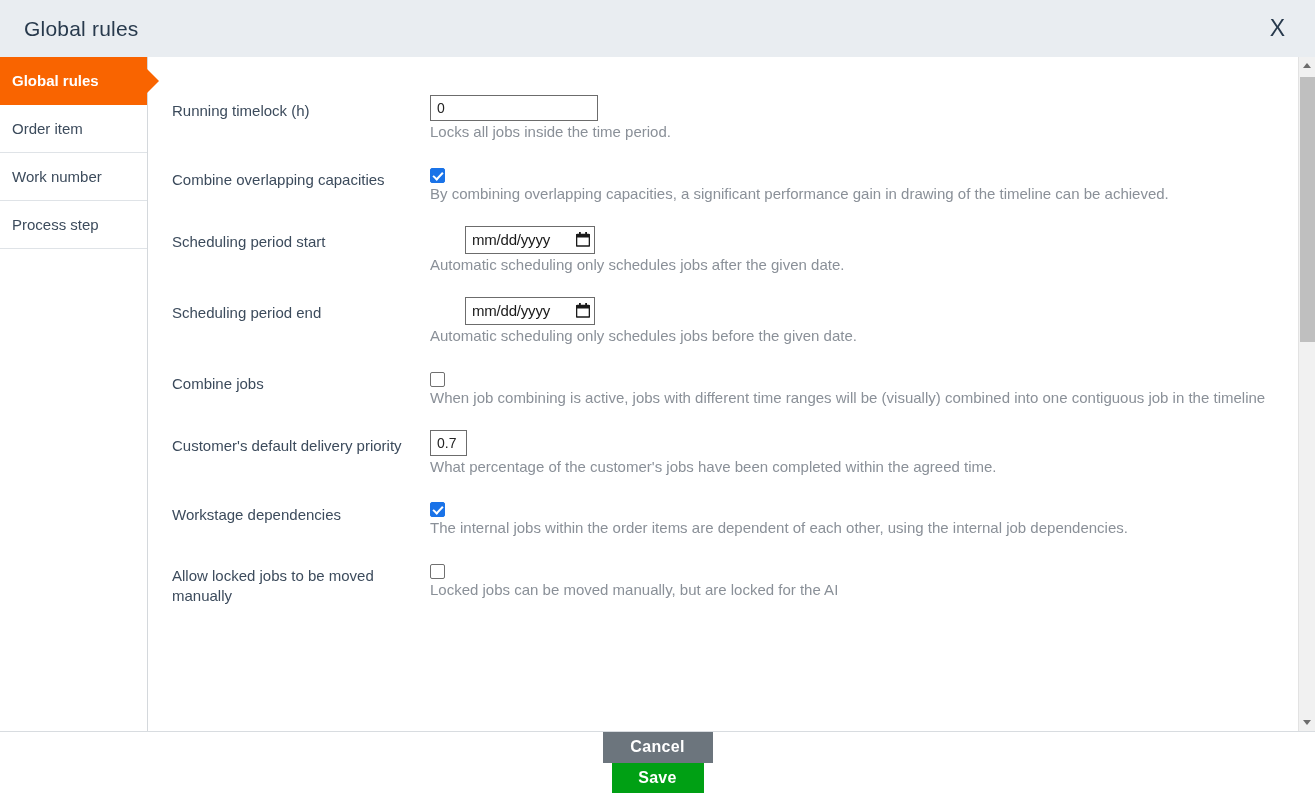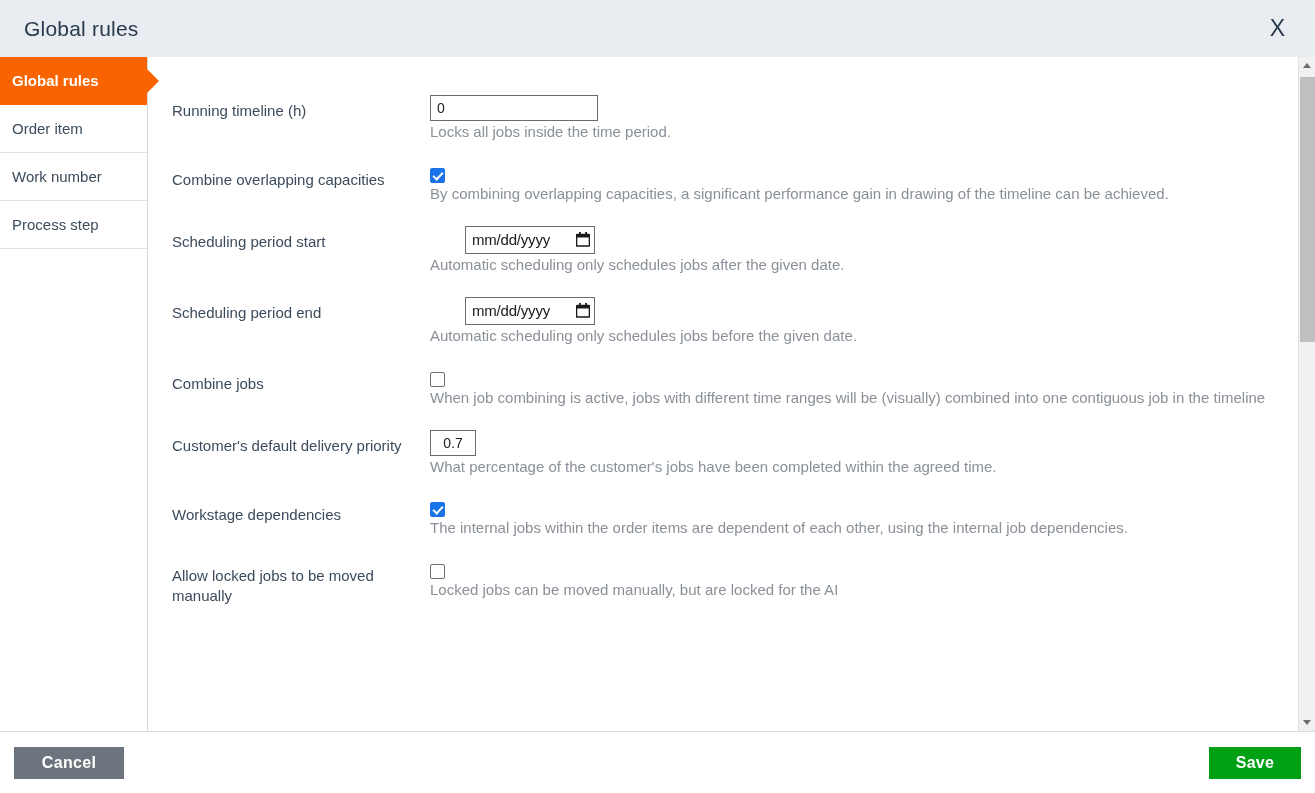--- a/index.html
+++ b/index.html
@@ -132,21 +132,21 @@
     font-size: 14px;
     color: #222;
     border: 1px solid #6c6c6c;
     background: #fff;
     height: 26px;
     padding: 0 6px;
     outline: none;
     display: block;
   }
   .txt-input.wide { width: 168px; }
-  .txt-input.narrow { width: 46px; text-align: center; }
+  .txt-input.narrow { width: 37px; }
 
   .date-input {
     font-family: "Liberation Sans", sans-serif;
     font-size: 15px;
     color: #222;
     border: 1px solid #6c6c6c;
     background: #fff;
     height: 28px;
     width: 130px;
     padding: 0 4px 0 6px;
@@ -234,22 +234,23 @@
     cursor: pointer;
   }
 
   
   .footer {
     height: 61px;
     min-height: 61px;
     background: #ffffff;
     display: flex;
     align-items: center;
-    justify-content: space-between;
+    justify-content: center;
     padding: 0 14px 0 14px;
+    flex-direction: column;
   }
   .btn {
     font-family: "Liberation Sans", sans-serif;
     font-size: 16px;
     font-weight: bold;
     color: #ffffff;
     border: none;
     cursor: pointer;
     height: 32px;
     padding: 0 22px;
@@ -282,21 +283,21 @@
       </div>
       <div class="nav-item">
         <span>Process step</span>
       </div>
     </div>
 
     <div class="content">
       <div class="content-inner">
 
         <div class="form-row">
-          <div class="row-label">Running timeline (h)</div>
+          <div class="row-label">Running timelock (h)</div>
           <div class="row-field">
             <input class="txt-input wide" type="text" value="0" style="">
             <div class="hint">Locks all jobs inside the time period.</div>
           </div>
         </div>
 
         <div class="form-row">
           <div class="row-label">Combine overlapping capacities</div>
           <div class="row-field">
             <span class="chk on"></span>

